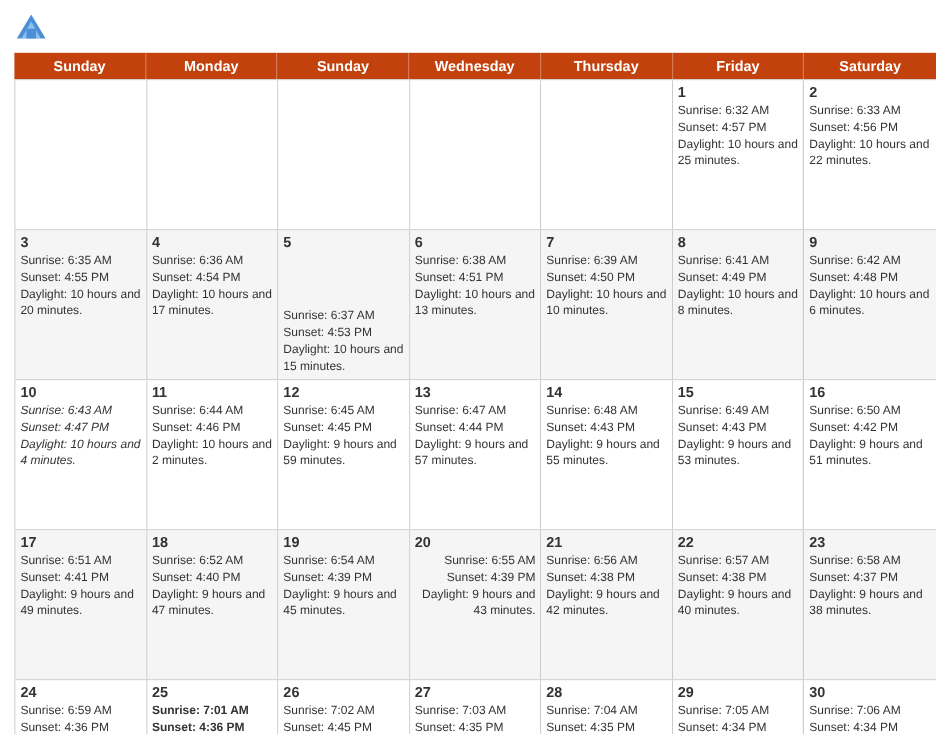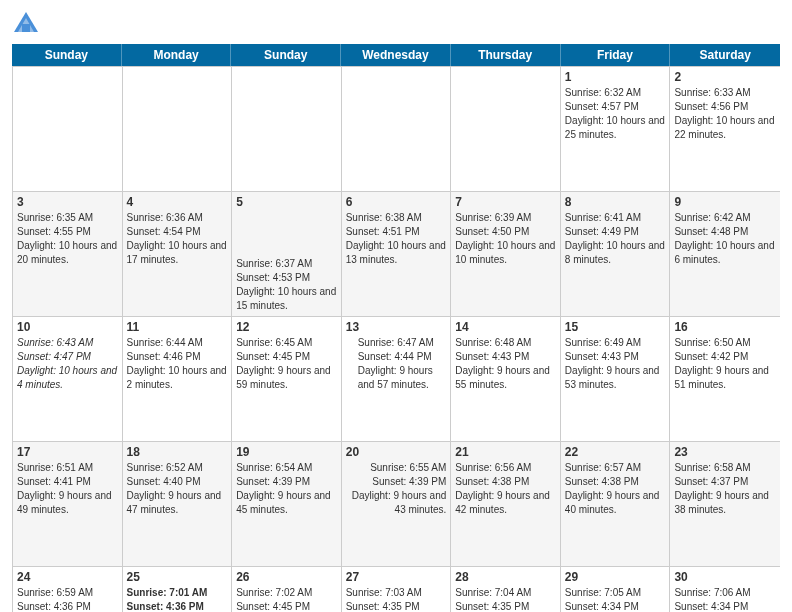--- a/index.html
+++ b/index.html
@@ -60,21 +60,21 @@
       color: #555;
     }
     .calendar {
       flex: 1;
       display: flex;
       flex-direction: column;
     }
     .cal-header {
       display: grid;
       grid-template-columns: repeat(7, 1fr);
-      background: #0369a1;
+      background: #c2410c;
     }
     .cal-header-cell {
       color: #fff;
       font-size: 12px;
       font-weight: bold;
       padding: 4px 4px;
       text-align: center;
       border-right: 1px solid rgba(255,255,255,0.3);
     }
     .cal-header-cell:last-child { border-right: none; }
@@ -228,21 +228,21 @@
 Daylight: 10 hours and 2 minutes.</div>
           </div>
           <div class="cal-cell">
             <span class="day-num">12</span>
             <div class="day-info" style="white-space: pre-line;">Sunrise: 6:45 AM
 Sunset: 4:45 PM
 Daylight: 9 hours and 59 minutes.</div>
           </div>
           <div class="cal-cell">
             <span class="day-num">13</span>
-            <div class="day-info" style="white-space: pre-line; margin-left: 12px;">Sunrise: 6:47 AM
+            <div class="day-info" style="white-space: pre-line;">Sunrise: 6:47 AM
 Sunset: 4:44 PM
 Daylight: 9 hours and 57 minutes.</div>
           </div>
           <div class="cal-cell">
             <span class="day-num">14</span>
             <div class="day-info" style="white-space: pre-line;">Sunrise: 6:48 AM
 Sunset: 4:43 PM
 Daylight: 9 hours and 55 minutes.</div>
           </div>
           <div class="cal-cell">

